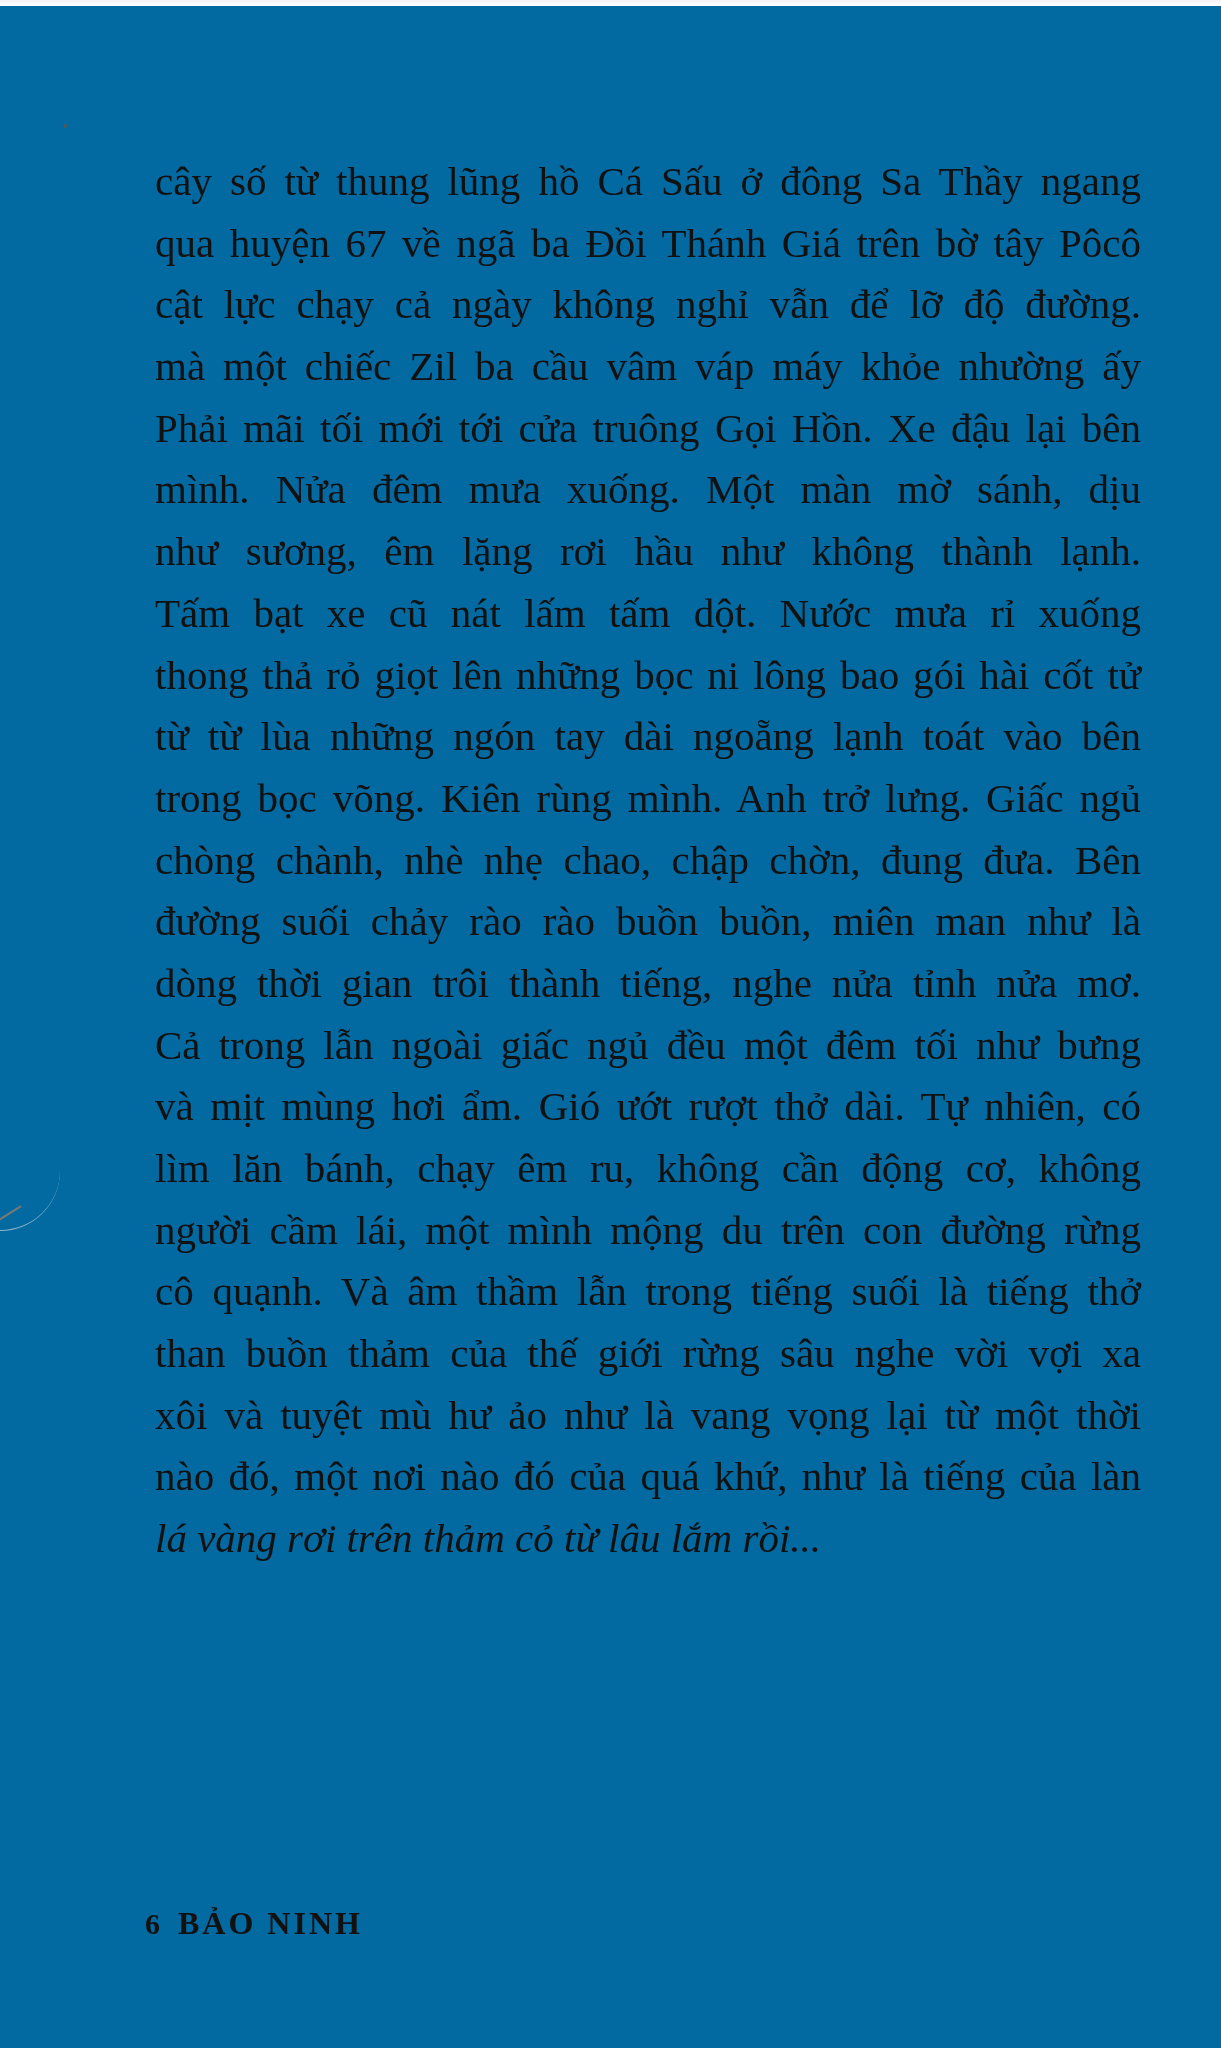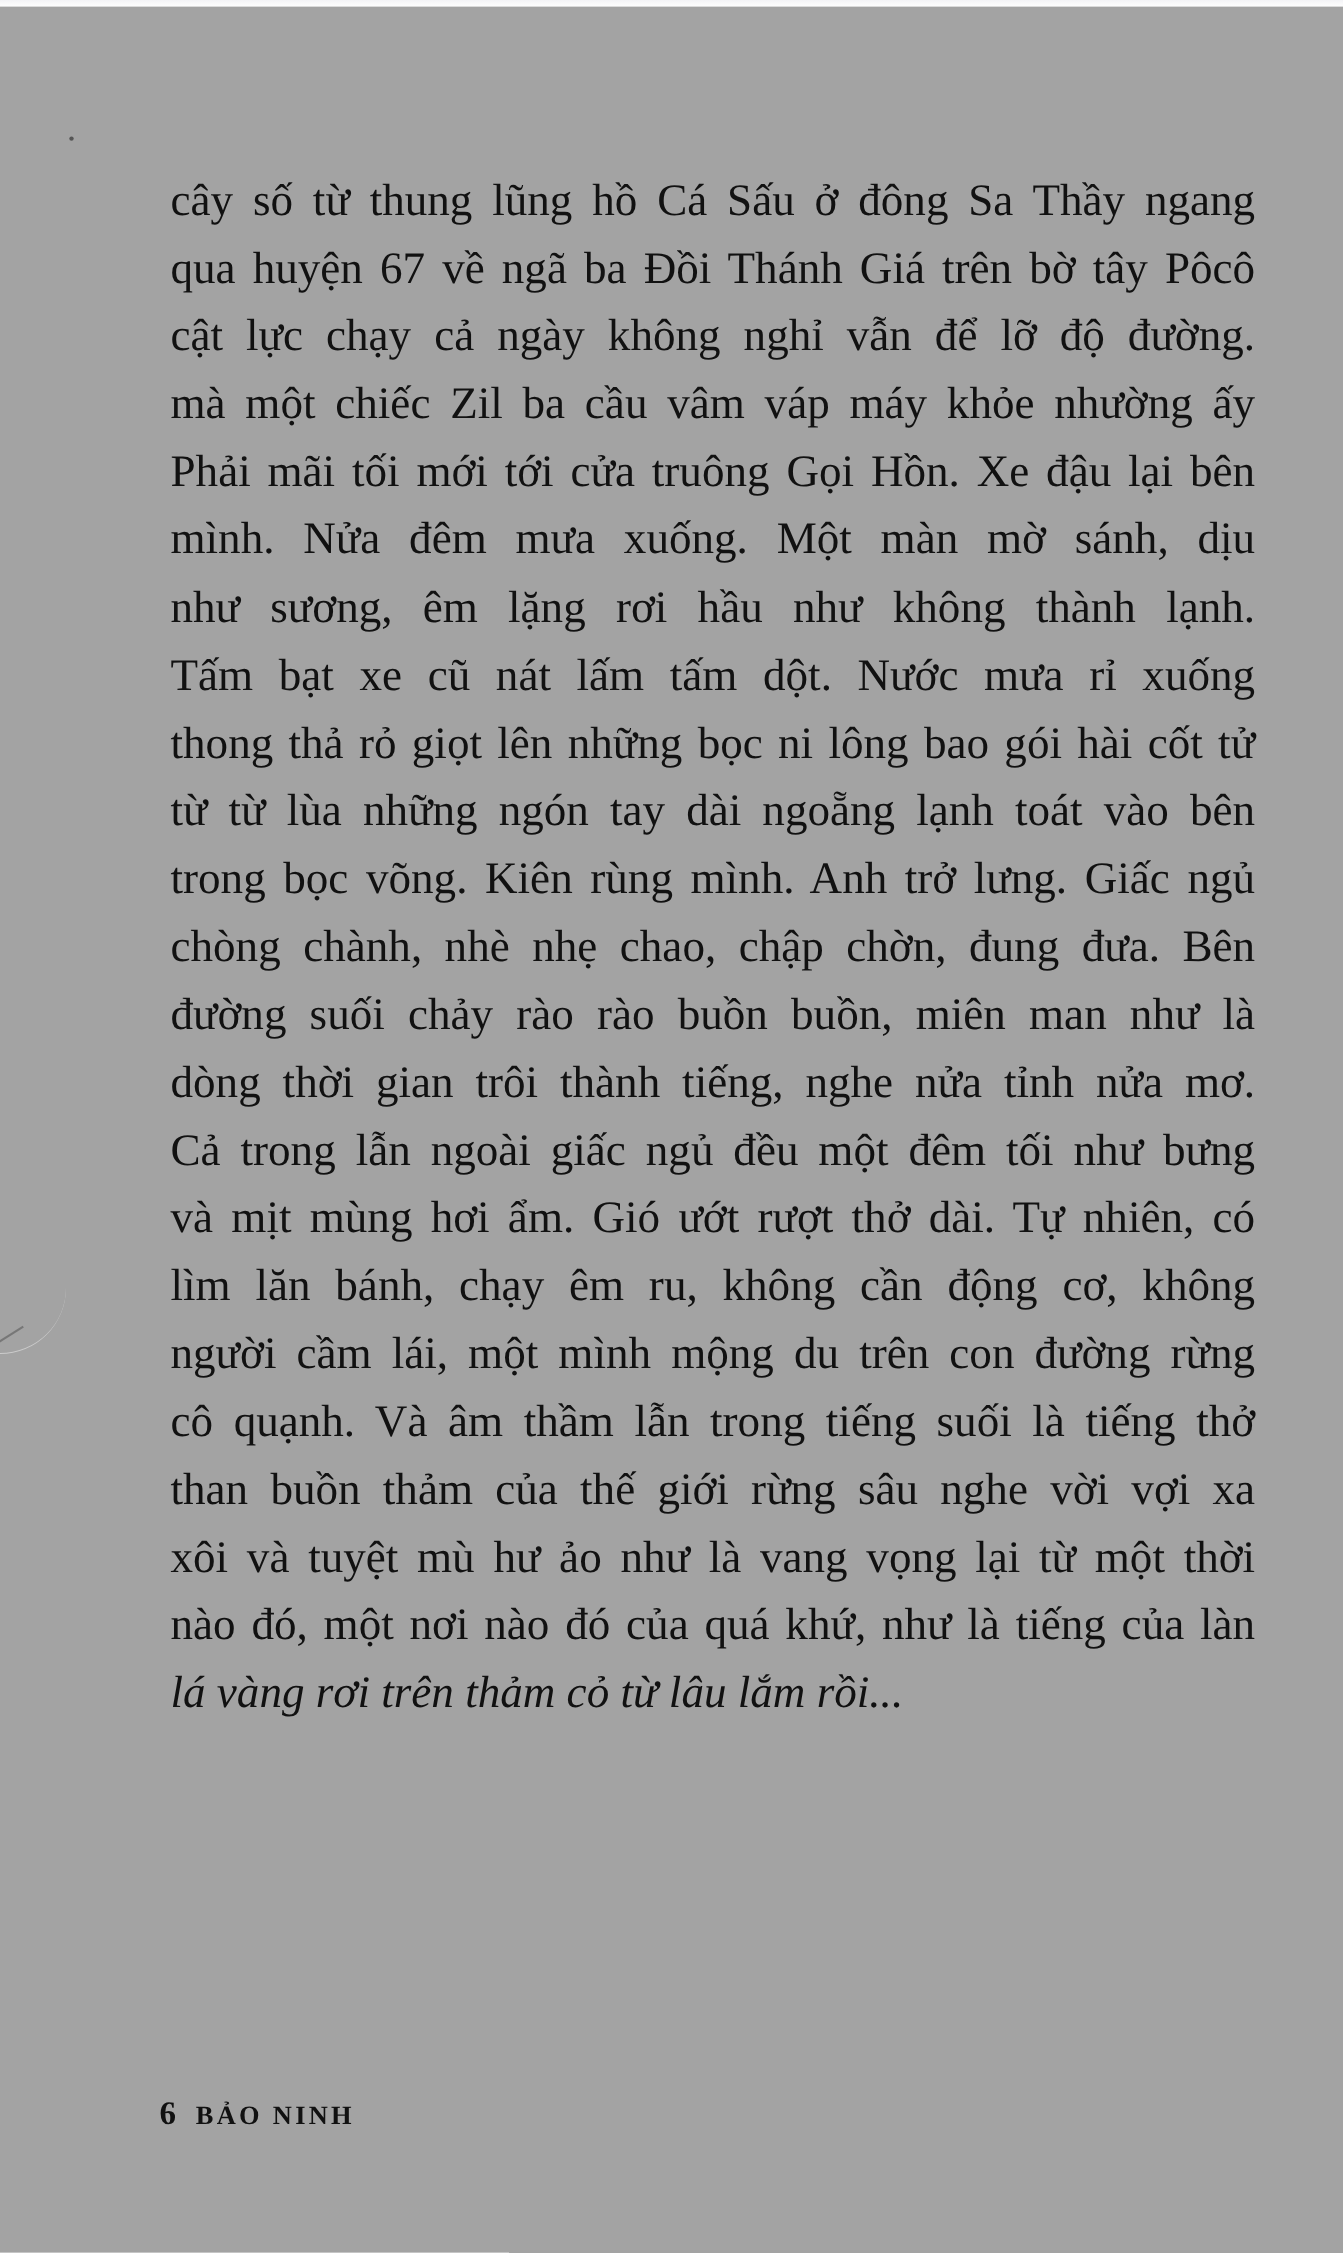--- a/index.html
+++ b/index.html
@@ -12,21 +12,21 @@
       height: 2048px;
       position: relative;
       overflow: hidden;
       background: #fdfdfd;
     }
     .page {
       position: absolute;
       left: 0; top: 0;
       width: 1221px;
       height: 2048px;
-      background: #a3a3a3;
+      background: #0369a1;
     }
     .stray-dot {
       position: absolute;
       left: 63px;
       top: 124px;
       width: 4px;
       height: 4px;
       border-radius: 50%;
       background: #555;
     }
@@ -88,21 +88,21 @@
       align-items: baseline;
       gap: 18px;
       font-family: "Liberation Serif", "DejaVu Serif", serif;
       color: #111111;
     }
     .page-number {
       font-size: 30px;
       font-weight: bold;
     }
     .running-head {
-      font-size: 24px;
+      font-size: 32px;
       font-weight: bold;
       letter-spacing: 3px;
     }
   </style>
 </head>
 <body>
 
 <div class="page">
   <div class="top-edge"></div>
   <div class="stray-dot"></div>

